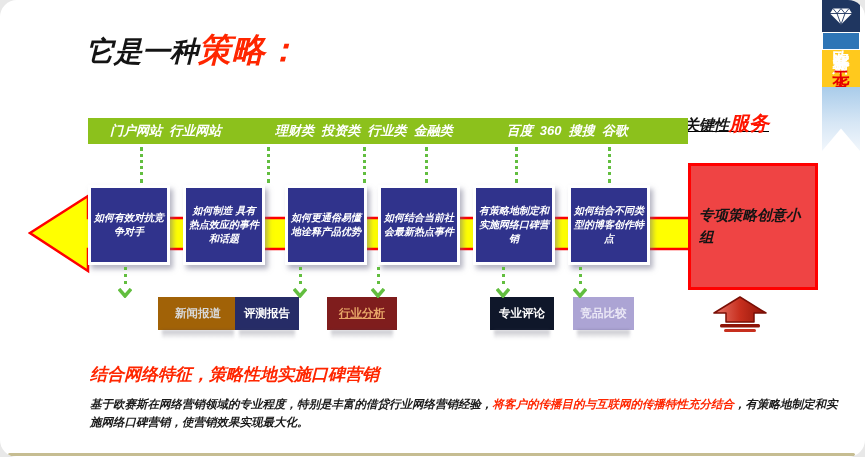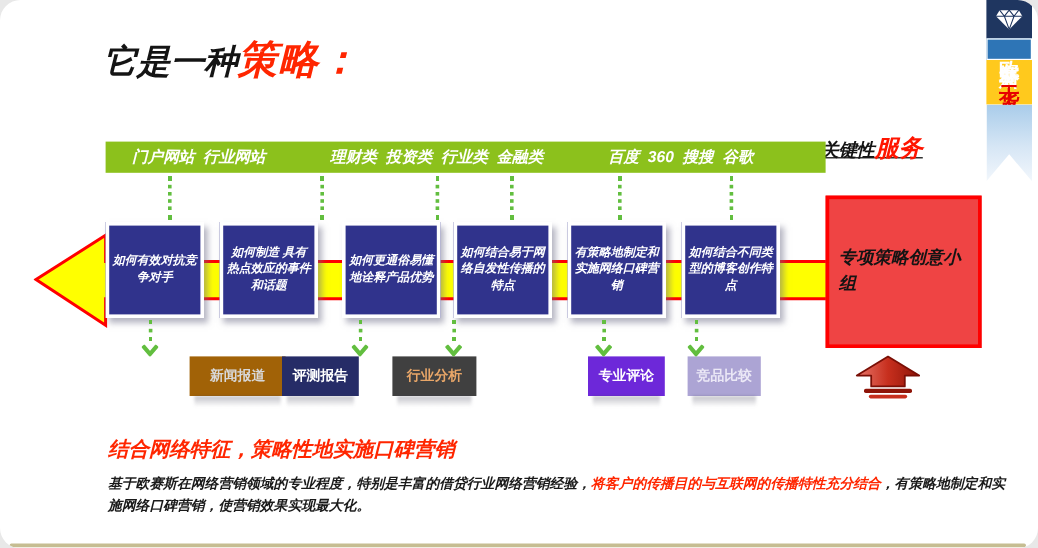--- a/index.html
+++ b/index.html
@@ -54,22 +54,22 @@
   .cd-line { margin:0 auto; width:0; height:17px; border-left:3px dotted #62BE3F; }
 
   
   .obox { position:absolute; top:297px; height:33px; font-weight:bold; font-size:11.5px;
           display:flex; align-items:center; justify-content:center; }
   .obox::after { content:""; position:absolute; left:4px; right:4px; top:100%; height:9px;
                  background:linear-gradient(180deg,rgba(60,60,80,.32),rgba(60,60,80,0));
                  filter:blur(1.5px); }
   .o-gray     { left:110px; width:80px; background:#a16207; color:#D8D8D8;margin-left:48px; }
   .o-navy     { left:235px; width:64px; background:#262C67; color:#FFFFFF; }
-  .o-peach    { left:327px; width:70px; background:#404040; color:#E8A668; }
-  .o-dark     { left:490px; width:64px; background:#6d28d9; color:#FFFFFF; }
+  .o-peach    { left:327px; width:70px; background:#7f1d1d; color:#E8A668;text-decoration:underline; }
+  .o-dark     { left:490px; width:64px; background:#0f172a; color:#FFFFFF; }
   .o-lavender { left:573px; width:61px; background:#ACA4D4; color:#EBE8F6; }
 
   
   .team-box { position:absolute; left:688px; top:163px; width:130px; height:127px;
               background:#ef4444; border:3px solid #FF0000; display:flex; align-items:center;
               justify-content:center; text-align:left; font-weight:bold; font-style:italic;
               font-size:14.5px; color:#141414; z-index:2; padding:0 8px; line-height:1.45; }
 
   .up-arrow { position:absolute; left:707px; top:296px; }
 
@@ -125,21 +125,21 @@
   <div class="ct" style="left:515px"></div>
   <div class="ct" style="left:608px"></div>
 
   <svg class="flow-arrow" width="664" height="90" viewBox="0 0 664 90">
     <polygon points="2,43 60,6 60,28 662,28 662,59 60,59 60,81" fill="#FFFF00" stroke="#FF0000" stroke-width="2.5" stroke-linejoin="miter"></polygon>
   </svg>
 
   <div class="sbox" style="left:88px">如何有效对抗竞争对手</div>
   <div class="sbox" style="left:183px">如何制造 具有热点效应的事件和话题</div>
   <div class="sbox" style="left:285px">如何更通俗易懂地诠释产品优势</div>
-  <div class="sbox" style="left:378px">如何结合易于网络自发性传播的特点</div>
+  <div class="sbox" style="left:378px">如何结合当前社会最新热点事件</div>
   <div class="sbox" style="left:473px">有策略地制定和实施网络口碑营销</div>
   <div class="sbox" style="left:568px">如何结合不同类型的博客创作特点</div>
 
   <div class="cd" style="left:118px">
     <div class="cd-line"></div>
     <svg width="14" height="10" viewBox="0 0 14 10">
       <polyline points="1,1 7,8 13,1" stroke="#62BE3F" stroke-width="3.5" fill="none"></polyline>
       </svg>
   </div>
   <div class="cd" style="left:293px">

